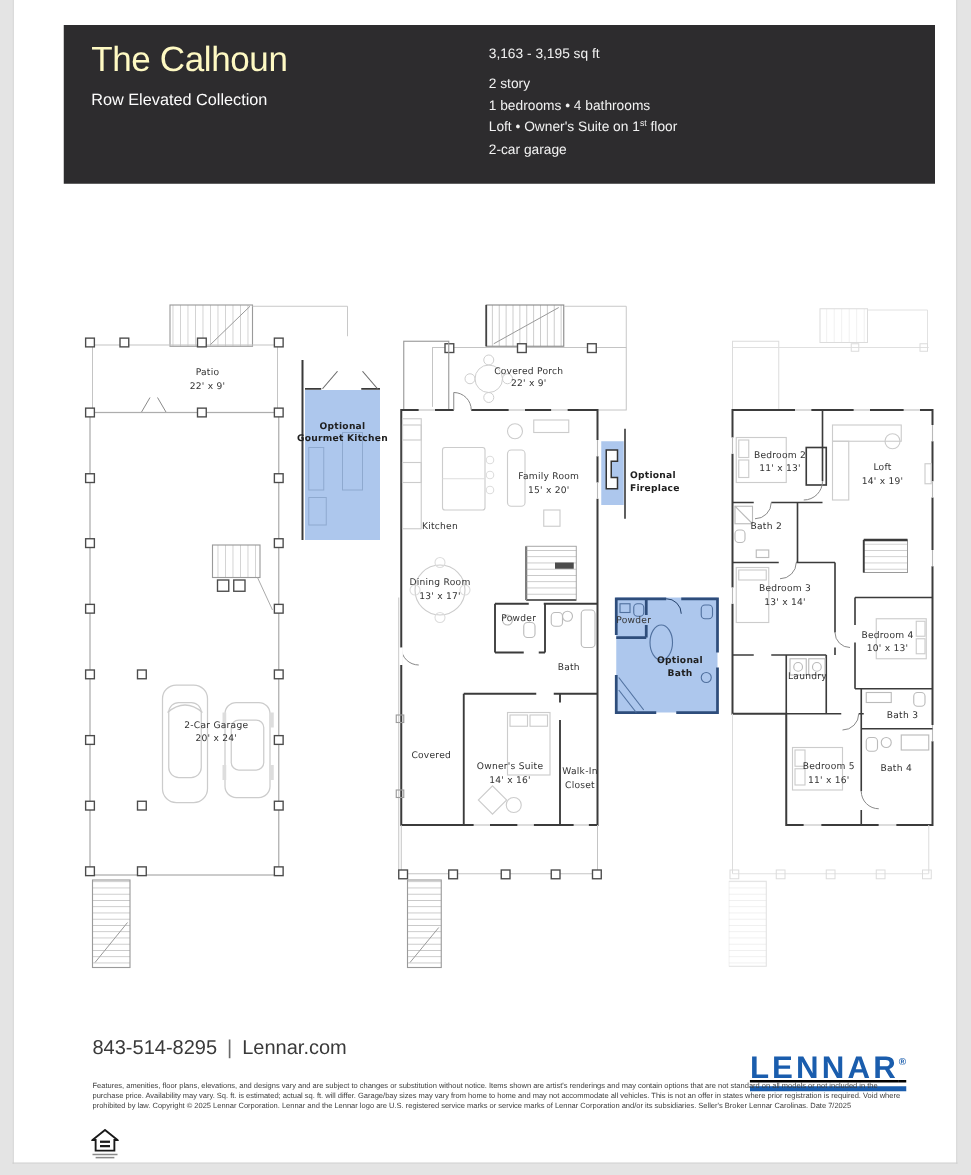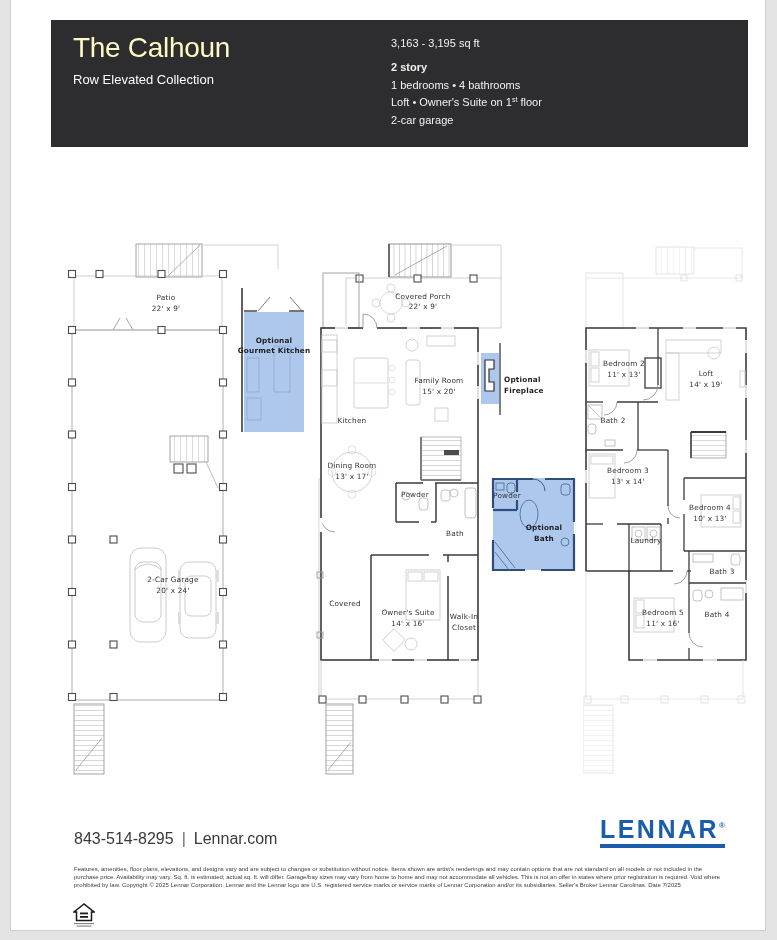--- a/index.html
+++ b/index.html
@@ -14,38 +14,38 @@
   .hdr-sub{position:absolute;left:22px;top:52px;font-size:13px;font-weight:400;color:#fdfdfd;}
   .spec{position:absolute;left:340px;font-size:11px;color:#f2f2f2;font-weight:400;white-space:nowrap;}
   .spec sup{font-size:7px;vertical-align:4px;}
   
   svg text{font-family:"DejaVu Sans","Liberation Sans",sans-serif;font-size:7.3px;fill:#333;text-anchor:middle;letter-spacing:.2px;}
   svg text.strong{fill:#1f1f1f;font-weight:600;}
   svg text.start{text-anchor:start;}
   
   .phone-row{position:absolute;left:63px;top:830px;font-size:16px;color:#3a3a3a;}
   .phone-row .sep{margin:0 8px;color:#6a6a6a;}
-  .logo-wrap{position:absolute;right:40px;top:817px;text-align:center;}
+  .logo-wrap{position:absolute;right:40px;top:842px;text-align:center;text-decoration:underline;}
   .logo-text{font-size:25px;font-weight:800;letter-spacing:2.5px;color:#1a5dad;line-height:1;font-family:"Liberation Sans",sans-serif;}
   .logo-text .reg{font-size:8px;vertical-align:10px;letter-spacing:0;}
   .logo-bar{height:3.5px;background:#1a5dad;margin-top:2px;}
   .disclaimer{position:absolute;left:63px;top:866px;width:650px;font-size:6px;line-height:7.8px;color:#3d3d3d;}
   .eho{position:absolute;left:62px;top:903px;}
 </style>
 </head>
 <body>
 
 <div class="frame">
   <div class="paper">
 
     <div class="hdr">
       <div class="hdr-title">The Calhoun</div>
       <div class="hdr-sub">Row Elevated Collection</div>
       <div class="spec" style="top:17px;">3,163 - 3,195 sq ft</div>
-      <div class="spec" style="top:41px;font-weight:bold;">2 story</div>
+      <div class="spec" style="top:41px;">2 story</div>
       <div class="spec" style="top:59px;">1 bedrooms  •  4 bathrooms</div>
       <div class="spec" style="top:76px;"><span>Loft  •  Owner's Suite on 1</span><sup>st</sup><span> floor</span></div>
       <div class="spec" style="top:94px;">2-car garage</div>
     </div>
 
     <svg class="abs" style="left:55px;top:240px;" width="250" height="550" viewBox="0 0 250 550">
       <defs>
         <pattern id="p1v" width="6" height="10" patternUnits="userSpaceOnUse">
             <path d="M0,0 V10" stroke="#aaa" stroke-width="0.8"></path>
           </pattern>

